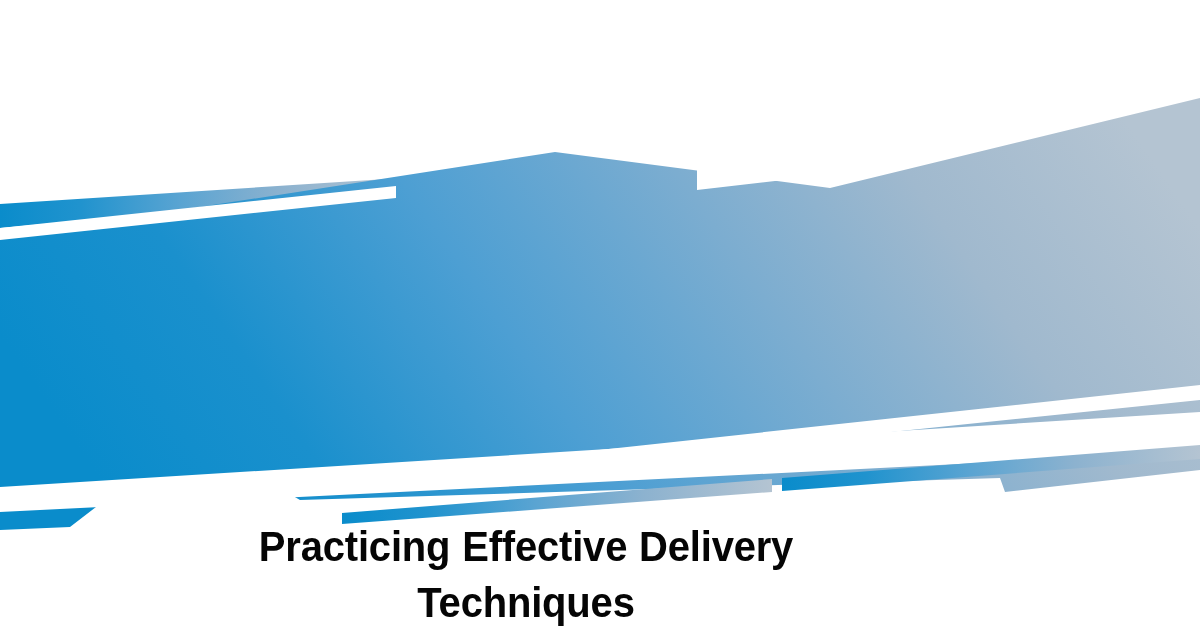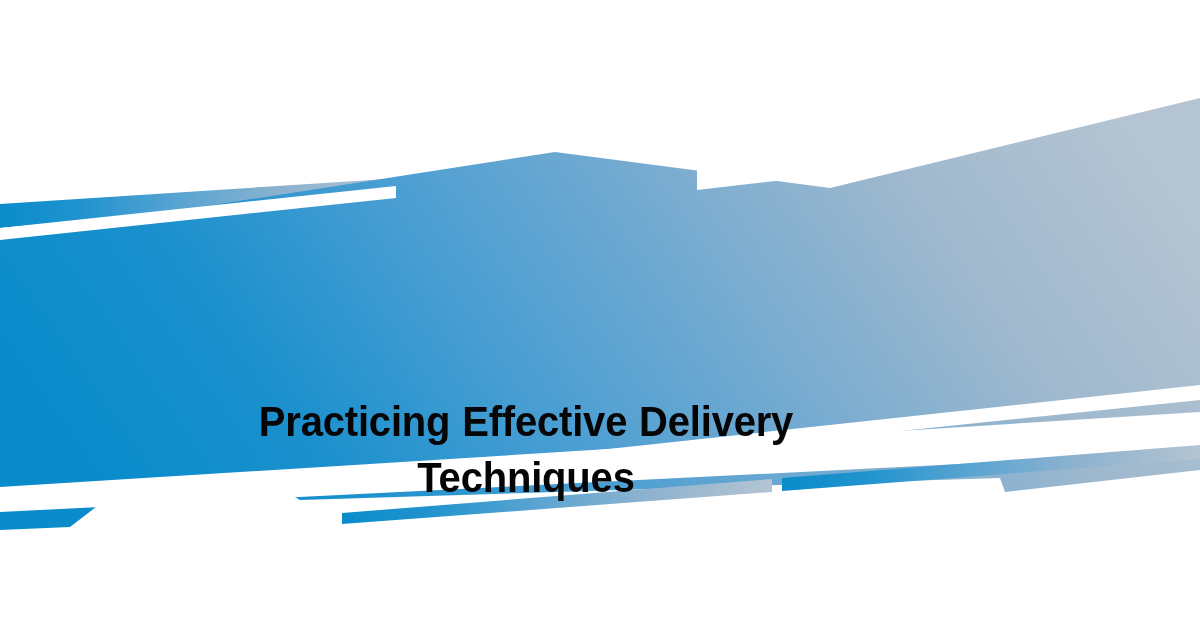--- a/index.html
+++ b/index.html
@@ -28,21 +28,21 @@
     height: 630px;
     display: block;
   }
   #title-layer {
     position: absolute;
     top: 0;
     left: 0;
     width: 1052px;
     height: 630px;
     display: flex;
-    align-items: center;
+    align-items: flex-end;
     justify-content: center;
     pointer-events: none;
   }
   #banner-title {
     margin: 0;
     padding: 0;
     width: 700px;
     margin-top: 268px;
     text-align: center;
     color: #050505;

